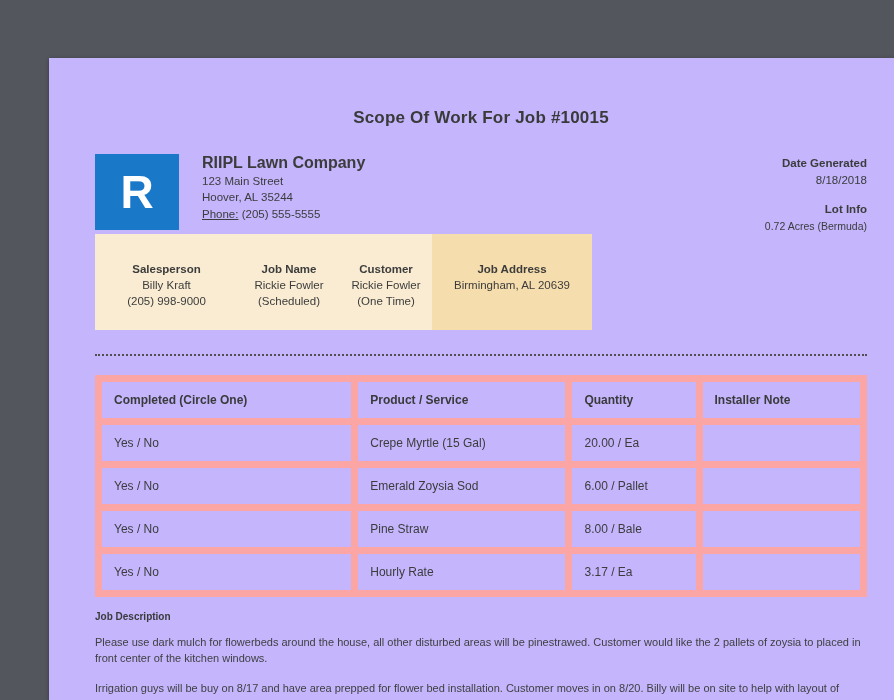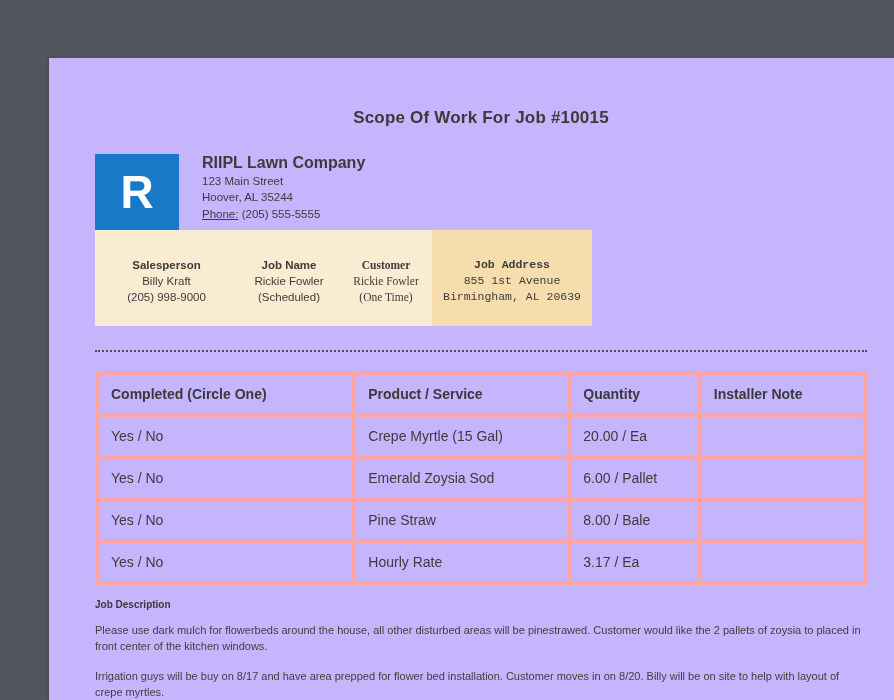--- a/index.html
+++ b/index.html
@@ -56,35 +56,35 @@
     height:96px;
     padding-top:27px;
     text-align:center;
     font-size:11.5px;
     line-height:16px;
   }
   .band-cell.highlight { background:#f6ddad; }
   .band-cell .label { font-weight:700; }
   .band-cell.c0 { width:143px; }
   .band-cell.c1 { width:102px;text-align:center; }
-  .band-cell.c2 { width:92px;font-family:Liberation Serif, serif; }
-  .band-cell.c3 { width:160px;font-family:Liberation Mono, monospace; }
+  .band-cell.c2 { width:92px; }
+  .band-cell.c3 { width:160px; }
   .dotted-divider {
     margin-top:24px;
     border-top:2px dotted #4f4f4f;
     height:0;
   }
   table.work-table {
     width:100%;
     margin-top:19px;
     border-collapse:collapse;
   }
   .work-table th, .work-table td {
-    border:4px solid #fca5a5;
-    font-size:14px;
+    border:7px solid #fca5a5;
+    font-size:12px;
     text-align:left;
     padding:11px 12px;
     height:37px;
     vertical-align:middle;
   }
   .work-table th { font-weight:700; color:#3a3a3a; }
   .col-completed { width:33.5%; }
   .col-product  { width:28%; }
   .col-quantity { width:17%; }
   .col-note     { width:21.5%; }
@@ -114,41 +114,47 @@
       <div class="logo">
         <span>R</span>
       </div>
       <div class="company">
         <div class="name">RIIPL Lawn Company</div>
         <div>123 Main Street</div>
         <div>Hoover, AL 35244</div>
         <div><span class="phone-label">Phone:</span> <span>(205) 555-5555</span></div>
       </div>
     </div>
+    <div class="meta">
+      <div class="label">Date Generated</div>
+      <div>8/18/2018</div>
+      <div class="spacer"></div>
+      <div class="label">Lot Info</div>
+      <div class="lot-value">0.72 Acres (Bermuda)</div>
+    </div>
   </div>
 
   <div class="band">
     <div class="band-cell c0">
       <div class="label">Salesperson</div>
       <div>Billy Kraft</div>
       <div>(205) 998-9000</div>
     </div>
     <div class="band-cell c1">
       <div class="label">Job Name</div>
       <div>Rickie Fowler</div>
       <div>(Scheduled)</div>
     </div>
     <div class="band-cell c2">
       <div class="label">Customer</div>
       <div>Rickie Fowler</div>
       <div>(One Time)</div>
     </div>
     <div class="band-cell c3 highlight">
       <div class="label">Job Address</div>
-      <div>855 1st Avenue</div>
       <div>Birmingham, AL 20639</div>
     </div>
   </div>
 
   <div class="dotted-divider"></div>
 
   <table class="work-table">
     <thead>
       <tr>
         <th class="col-completed">Completed (Circle One)</th>

